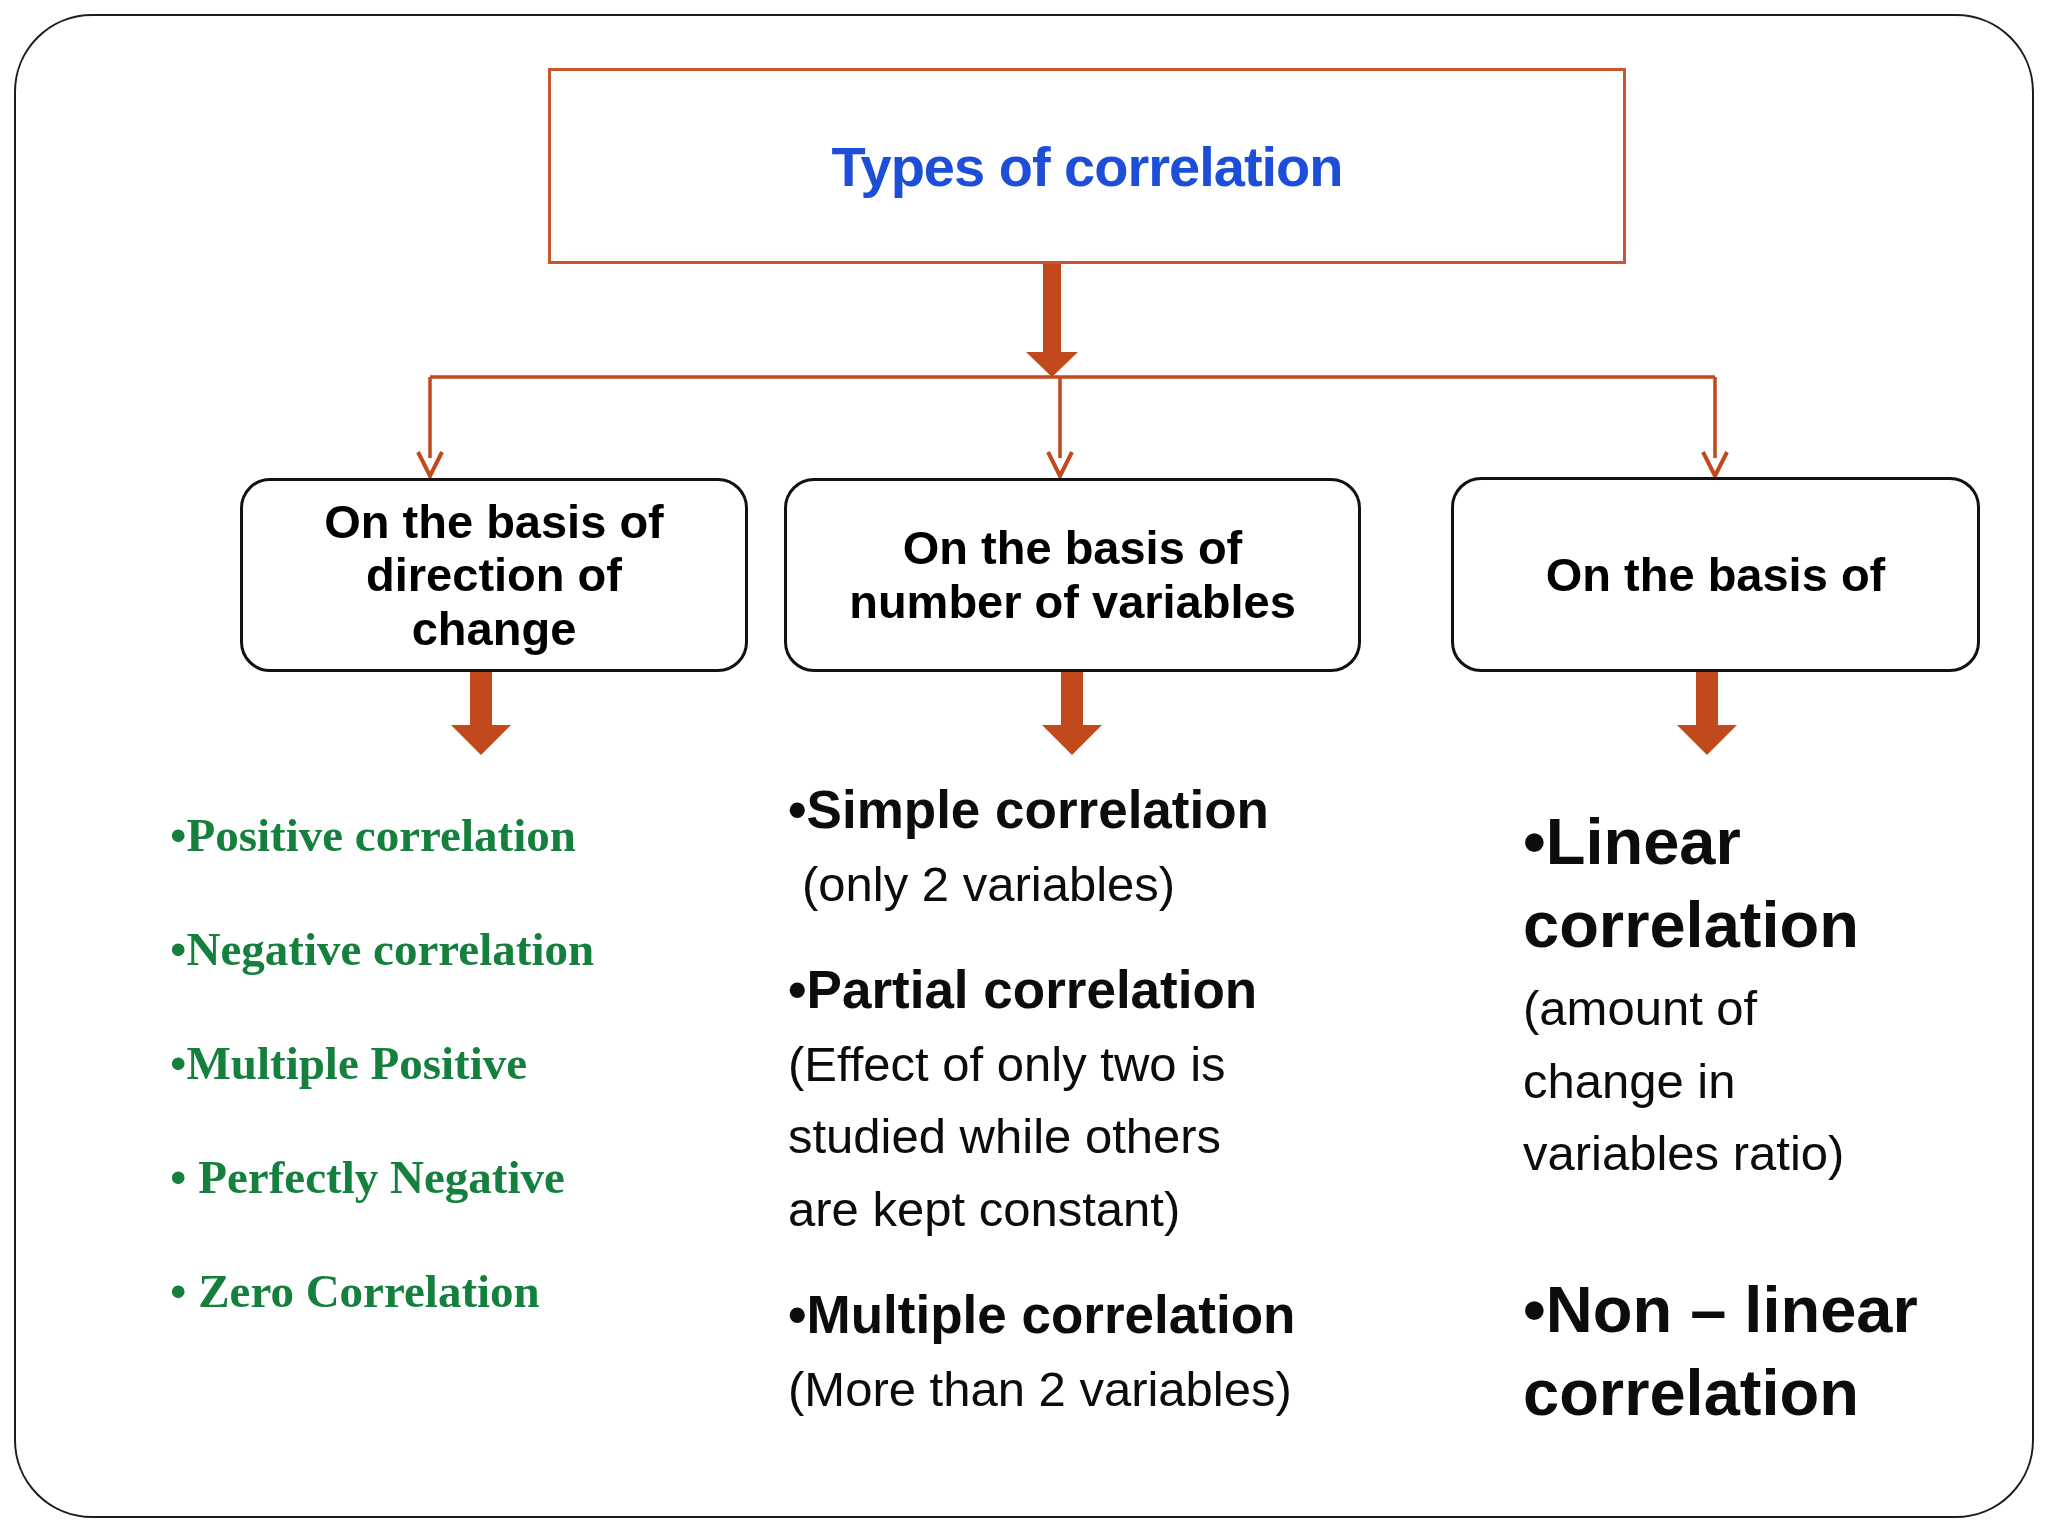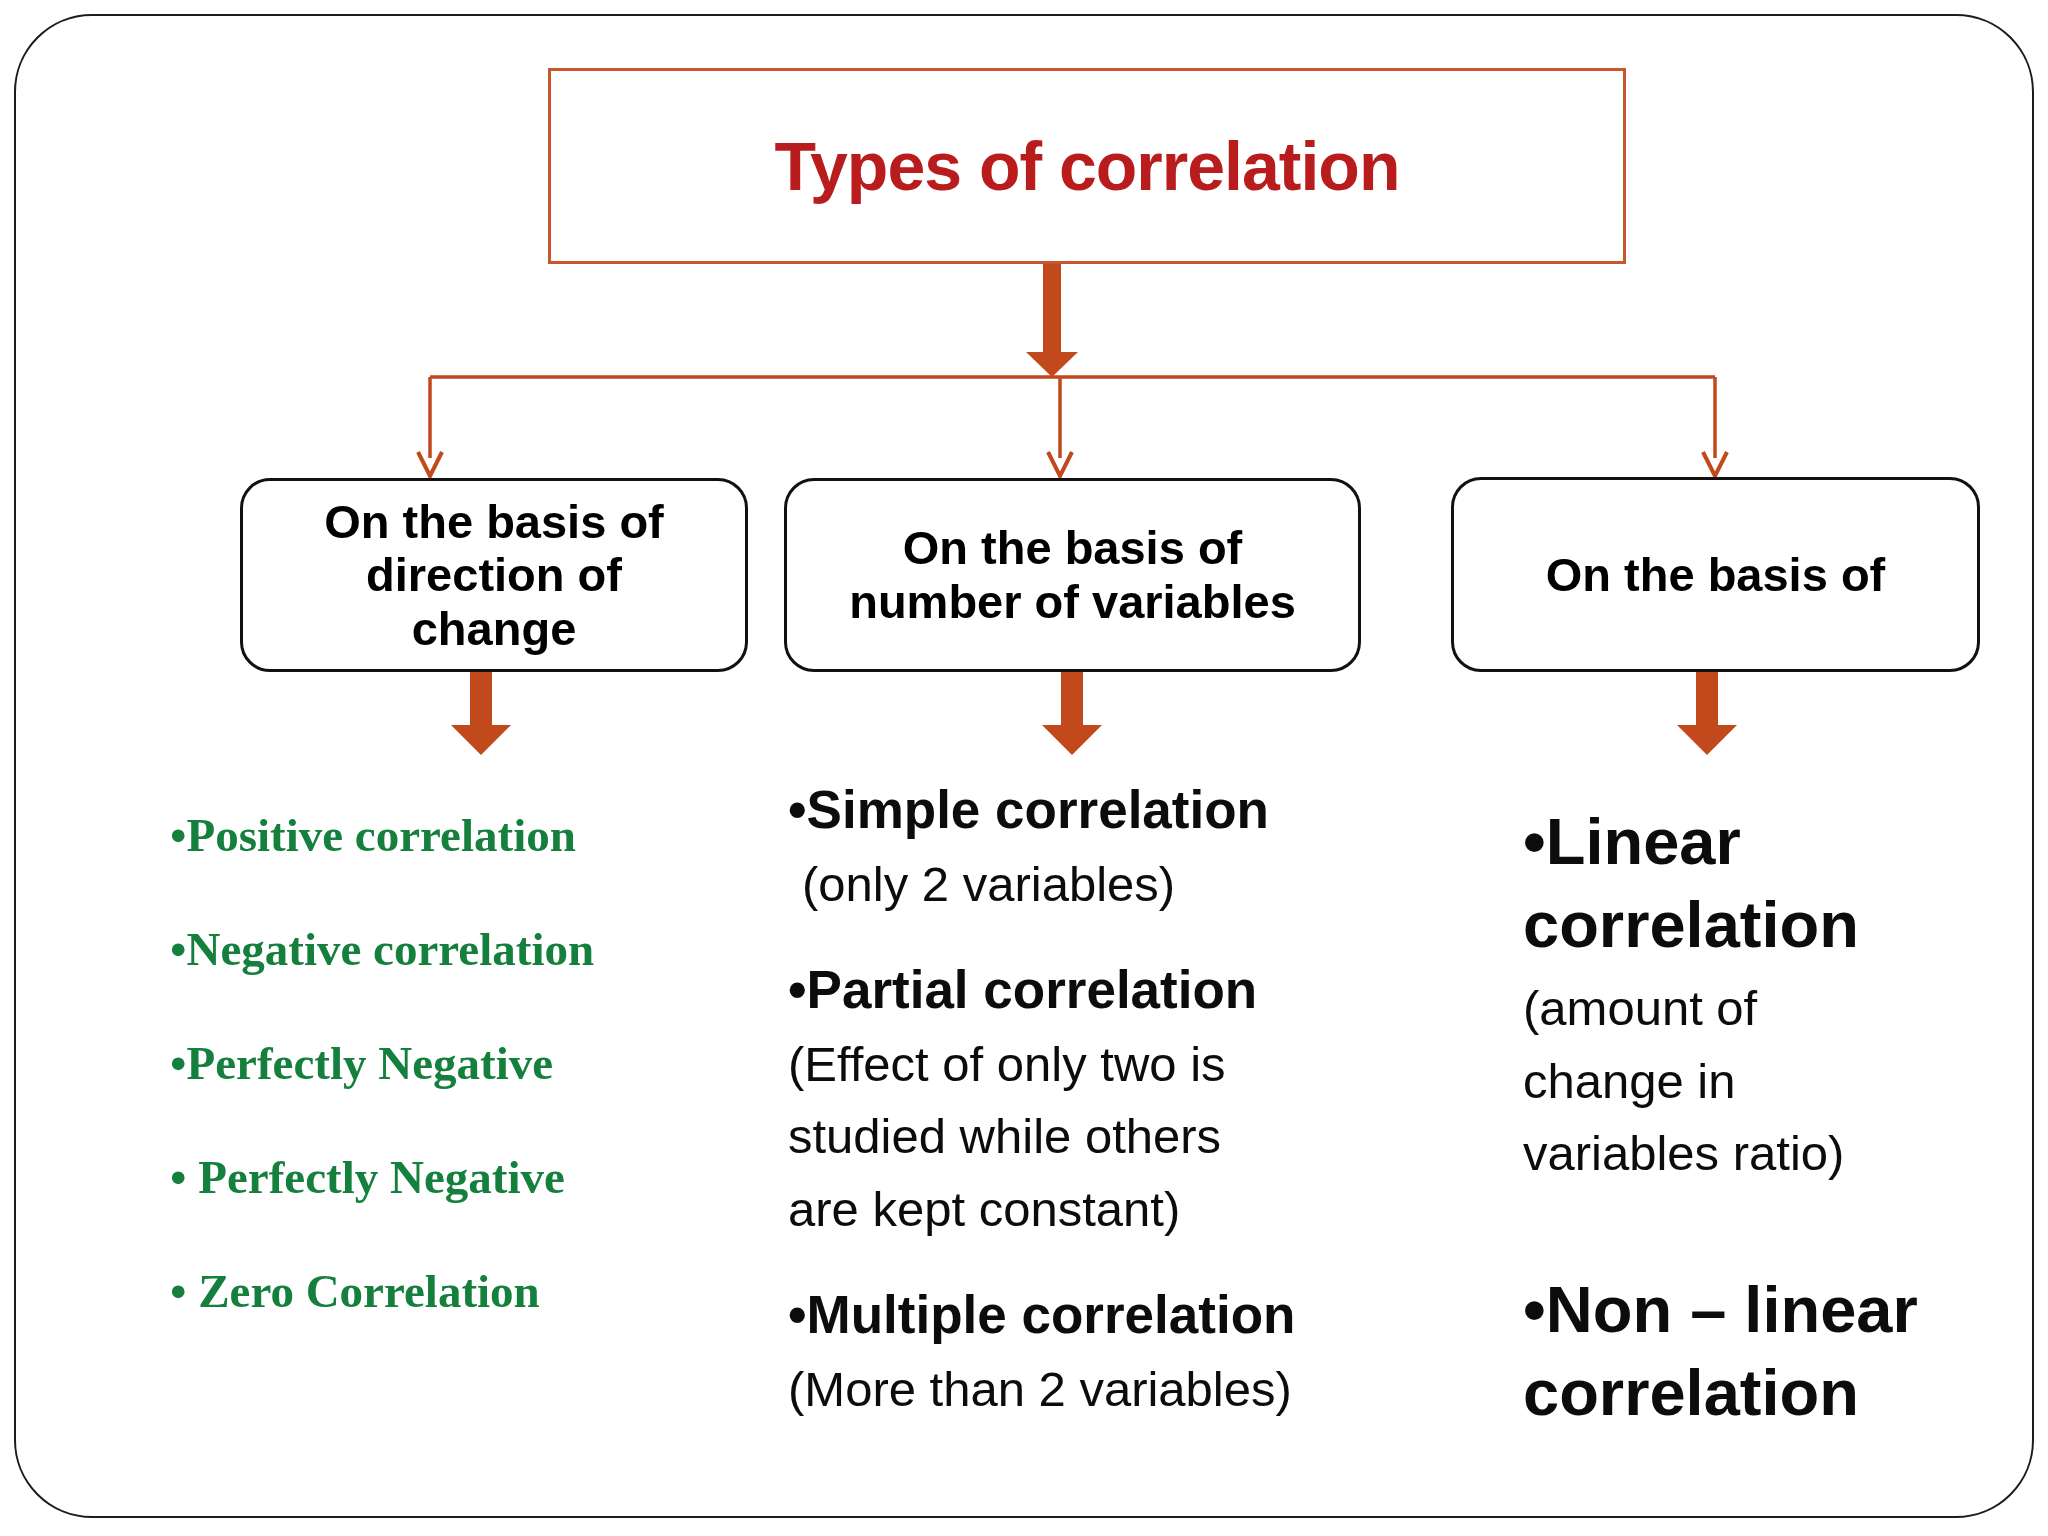--- a/index.html
+++ b/index.html
@@ -11,21 +11,21 @@
   .slide-frame{
     position:absolute;left:14px;top:14px;right:14px;bottom:18px;
     border:2px solid var(--frame);border-radius:78px;pointer-events:none;
   }
   #title-box{
     position:absolute;left:548px;top:68px;width:1072px;height:190px;
     border:3px solid var(--title-border);background:#fff;
     display:flex;align-items:center;justify-content:center;
   }
   #title-box .title-text{
-    font-size:68px;font-weight:700;letter-spacing:-1px;color:#b91c1c;white-space:nowrap;text-align:center;
+    font-size:56px;font-weight:700;letter-spacing:-1px;color:#1d4ed8;white-space:nowrap;text-align:center;
   }
   #flow-svg{position:absolute;left:0;top:0;width:2048px;height:1536px;pointer-events:none;}
   .branch-box{
     position:absolute;background:#fff;border:3px solid var(--box-border);border-radius:30px;
     display:flex;flex-direction:column;align-items:center;justify-content:center;
     text-align:center;font-weight:700;font-size:47px;line-height:1.14;color:#000;
   }
   #box-direction {left:240px; top:478px; width:502px; height:188px;}
   #box-variables {left:784px; top:478px; width:571px; height:188px;}
   #box-proportion{left:1451px;top:477px; width:523px; height:189px;}
@@ -82,21 +82,21 @@
   <span>On the basis of</span>
   <span>number of variables</span>
 </div>
 <div class="branch-box" id="box-proportion">
   <span>On the basis of</span>
 </div>
 
 <div class="col" id="col-direction">
     <div class="li serif-item">•Positive correlation</div>
     <div class="li serif-item">•Negative correlation</div>
-    <div class="li serif-item">•Perfectly Negative</div>
+    <div class="li serif-item">•Multiple Positive</div>
     <div class="li serif-item">• Perfectly Negative</div>
     <div class="li serif-item">• Zero Correlation</div>
   </div>
 <div class="col" id="col-variables">
     <div class="li heading">•Simple correlation</div>
     <div class="li note indent">(only 2 variables)</div>
     <div class="li heading">•Partial correlation</div>
     <div class="li note">
       <div>(Effect of only two is</div>
       <div>studied while others</div>

